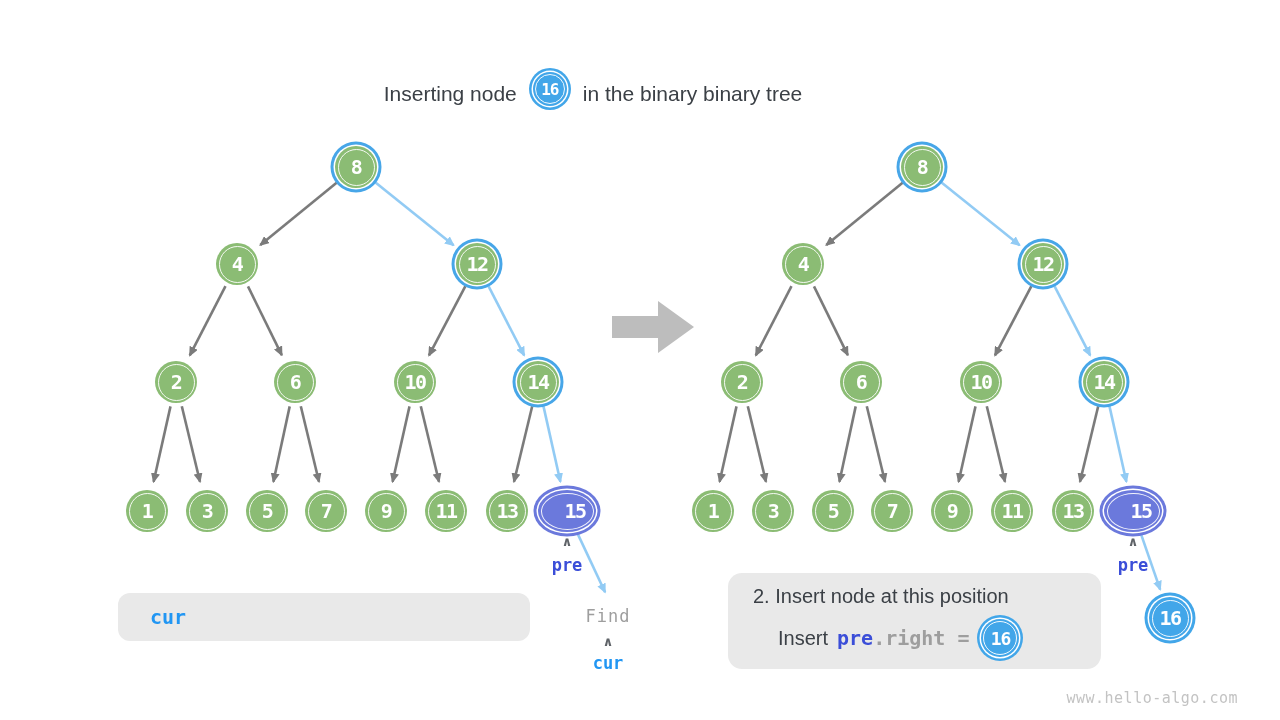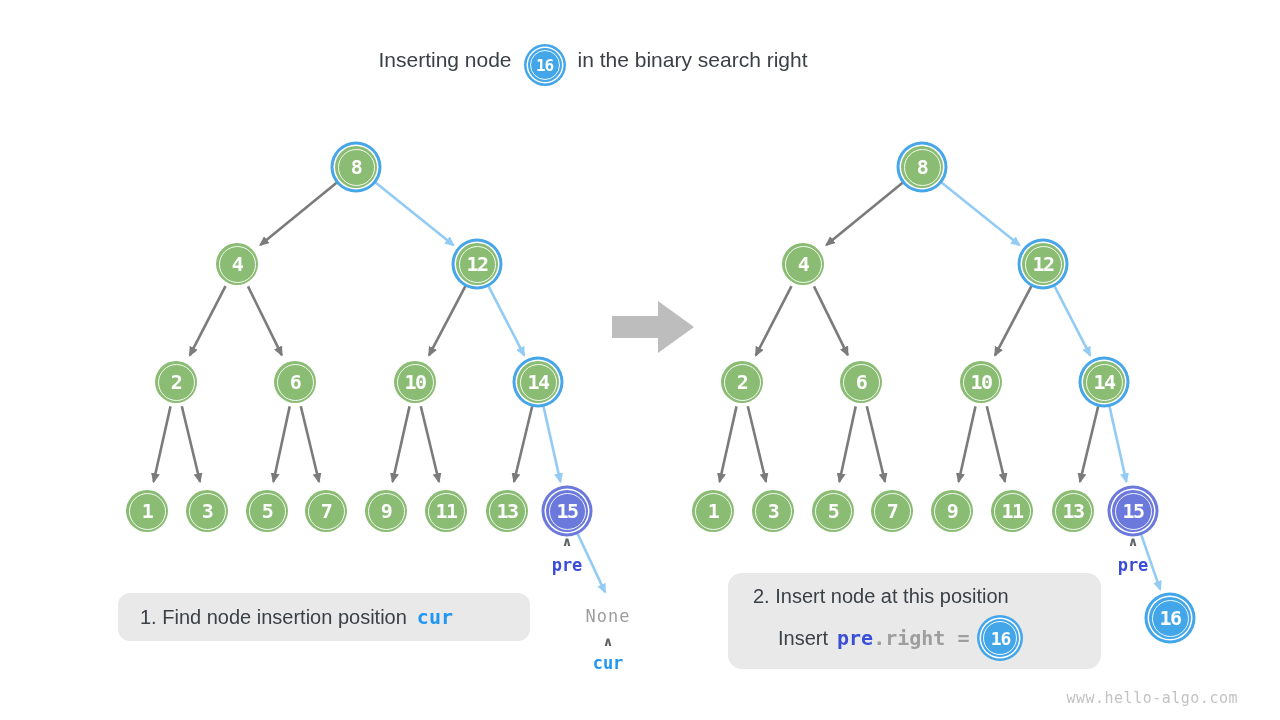--- a/index.html
+++ b/index.html
@@ -4,22 +4,22 @@
 <style>
   html,body{margin:0;padding:0;}
   body{
     width:1280px;height:720px;background:#ffffff;overflow:hidden;position:relative;
     font-family:"Liberation Sans",sans-serif;
   }
   .canvas{position:absolute;inset:0;}
 
   
   .title-row{
-    position:absolute;top:48px;left:0;width:1186px;height:46px;
-    display:flex;align-items:flex-start;justify-content:center;
+    position:absolute;top:60px;left:0;width:1186px;height:46px;
+    display:flex;align-items:flex-end;justify-content:center;
     font-size:21px;font-weight:500;color:var(--text-dark);
   }
 
   
   .badge{
     position:relative;display:inline-flex;align-items:center;justify-content:center;
     border-radius:50%;color:#fff;background:var(--blue-fill);
     box-shadow:0 0 0 1.5px #fff,0 0 0 4px var(--blue-fill);
     font-family:"DejaVu Sans Mono",monospace;font-weight:bold;
   }
@@ -40,21 +40,21 @@
   .tnode{
     position:absolute;width:42px;height:42px;border-radius:50%;
     transform:translate(-50%,-50%);
     display:flex;align-items:center;justify-content:center;
     color:#fff;font-family:"DejaVu Sans Mono",monospace;font-weight:bold;
     font-size:20px;letter-spacing:-1.5px;
   }
   .tnode::after{content:"";position:absolute;inset:2.5px;border:1.5px solid rgba(255,255,255,.9);border-radius:50%;}
   .tnode.normal{background:var(--green-fill);}
   .tnode.path{background:var(--green-fill);box-shadow:0 0 0 1.5px #fff,0 0 0 4.5px var(--path-ring);}
-  .tnode.pre{background:var(--purple-fill);box-shadow:0 0 0 1.5px #fff,0 0 0 4.5px var(--purple-fill);}
+  .tnode.pre{background:var(--purple-fill);box-shadow:0 0 0 1.5px #fff,0 0 0 4.5px var(--purple-fill);padding-left:16px;}
   .tnode.new{background:var(--blue-fill);box-shadow:0 0 0 1.5px #fff,0 0 0 4.5px var(--blue-fill);}
 
   
   .anno{position:absolute;transform:translate(-50%,-50%);white-space:nowrap;}
   .anno.caret{font:bold 13px "DejaVu Sans",sans-serif;color:#5f6368;}
   .anno.pre{font:bold 17px "DejaVu Sans Mono",monospace;color:var(--code-indigo);}
   .anno.cur{font:bold 17px "DejaVu Sans Mono",monospace;color:var(--code-blue);}
   .anno.none{font:17px "DejaVu Sans Mono",monospace;color:var(--muted-gray);letter-spacing:1px;}
 
   
@@ -86,21 +86,21 @@
 </head>
 <body>
 
 <div class="canvas">
 
   <div class="title-row">
     <span>Inserting node</span>
     <span class="badge badge-title">
         <span>16</span>
       </span>
-    <span>in the binary search right</span>
+    <span>in the binary binary tree</span>
   </div>
 
   <svg id="edge-layer" width="1280" height="720">
     <defs>
       <marker id="ah-gray" viewBox="0 0 10 9" markerWidth="10" markerHeight="9" refX="8.5" refY="4.5" orient="auto" markerUnits="userSpaceOnUse">
         <path class="ah-gray" d="M0,0 L10,4.5 L0,9 Z"></path>
       </marker>
       <marker id="ah-blue" viewBox="0 0 10 9" markerWidth="10" markerHeight="9" refX="8.5" refY="4.5" orient="auto" markerUnits="userSpaceOnUse">
         <path class="ah-blue" d="M0,0 L10,4.5 L0,9 Z"></path>
       </marker>
@@ -149,21 +149,21 @@
       <div class="tnode normal" style="left: 147px; top: 511px;">1</div>
       <div class="tnode normal" style="left: 207px; top: 511px;">3</div>
       <div class="tnode normal" style="left: 267px; top: 511px;">5</div>
       <div class="tnode normal" style="left: 326px; top: 511px;">7</div>
       <div class="tnode normal" style="left: 386px; top: 511px;">9</div>
       <div class="tnode normal" style="left: 446px; top: 511px;">11</div>
       <div class="tnode normal" style="left: 507px; top: 511px;">13</div>
       <div class="tnode pre" style="left: 567px; top: 511px;">15</div>
       <div class="anno caret" style="left: 567px; top: 541px;">∧</div>
       <div class="anno pre" style="left: 567px; top: 565px;">pre</div>
-      <div class="anno none" style="left: 608px; top: 616px;">None</div>
+      <div class="anno none" style="left: 608px; top: 616px;">Find</div>
       <div class="anno caret" style="left: 608px; top: 641px;">∧</div>
       <div class="anno cur" style="left: 608px; top: 663px;">cur</div>
       <div class="tnode path" style="left: 922px; top: 167px;">8</div>
       <div class="tnode normal" style="left: 803px; top: 264px;">4</div>
       <div class="tnode path" style="left: 1043px; top: 264px;">12</div>
       <div class="tnode normal" style="left: 742px; top: 382px;">2</div>
       <div class="tnode normal" style="left: 861px; top: 382px;">6</div>
       <div class="tnode normal" style="left: 981px; top: 382px;">10</div>
       <div class="tnode path" style="left: 1104px; top: 382px;">14</div>
       <div class="tnode normal" style="left: 713px; top: 511px;">1</div>
@@ -173,21 +173,20 @@
       <div class="tnode normal" style="left: 952px; top: 511px;">9</div>
       <div class="tnode normal" style="left: 1012px; top: 511px;">11</div>
       <div class="tnode normal" style="left: 1073px; top: 511px;">13</div>
       <div class="tnode pre" style="left: 1133px; top: 511px;">15</div>
       <div class="tnode new" style="left: 1170px; top: 618px;">16</div>
       <div class="anno caret" style="left: 1133px; top: 541px;">∧</div>
       <div class="anno pre" style="left: 1133px; top: 565px;">pre</div>
     </div>
 
   <div class="caption caption-1">
-    <span>1. Find node insertion position</span>
     <span class="code cur">cur</span>
   </div>
 
   <div class="caption caption-2">
     <div>2. Insert node at this position</div>
     <div class="cap-line2">
       <span>Insert</span>
       <span class="code pre">pre</span>
       <span class="code gray">.right =</span>
       <span class="badge badge-caption">

